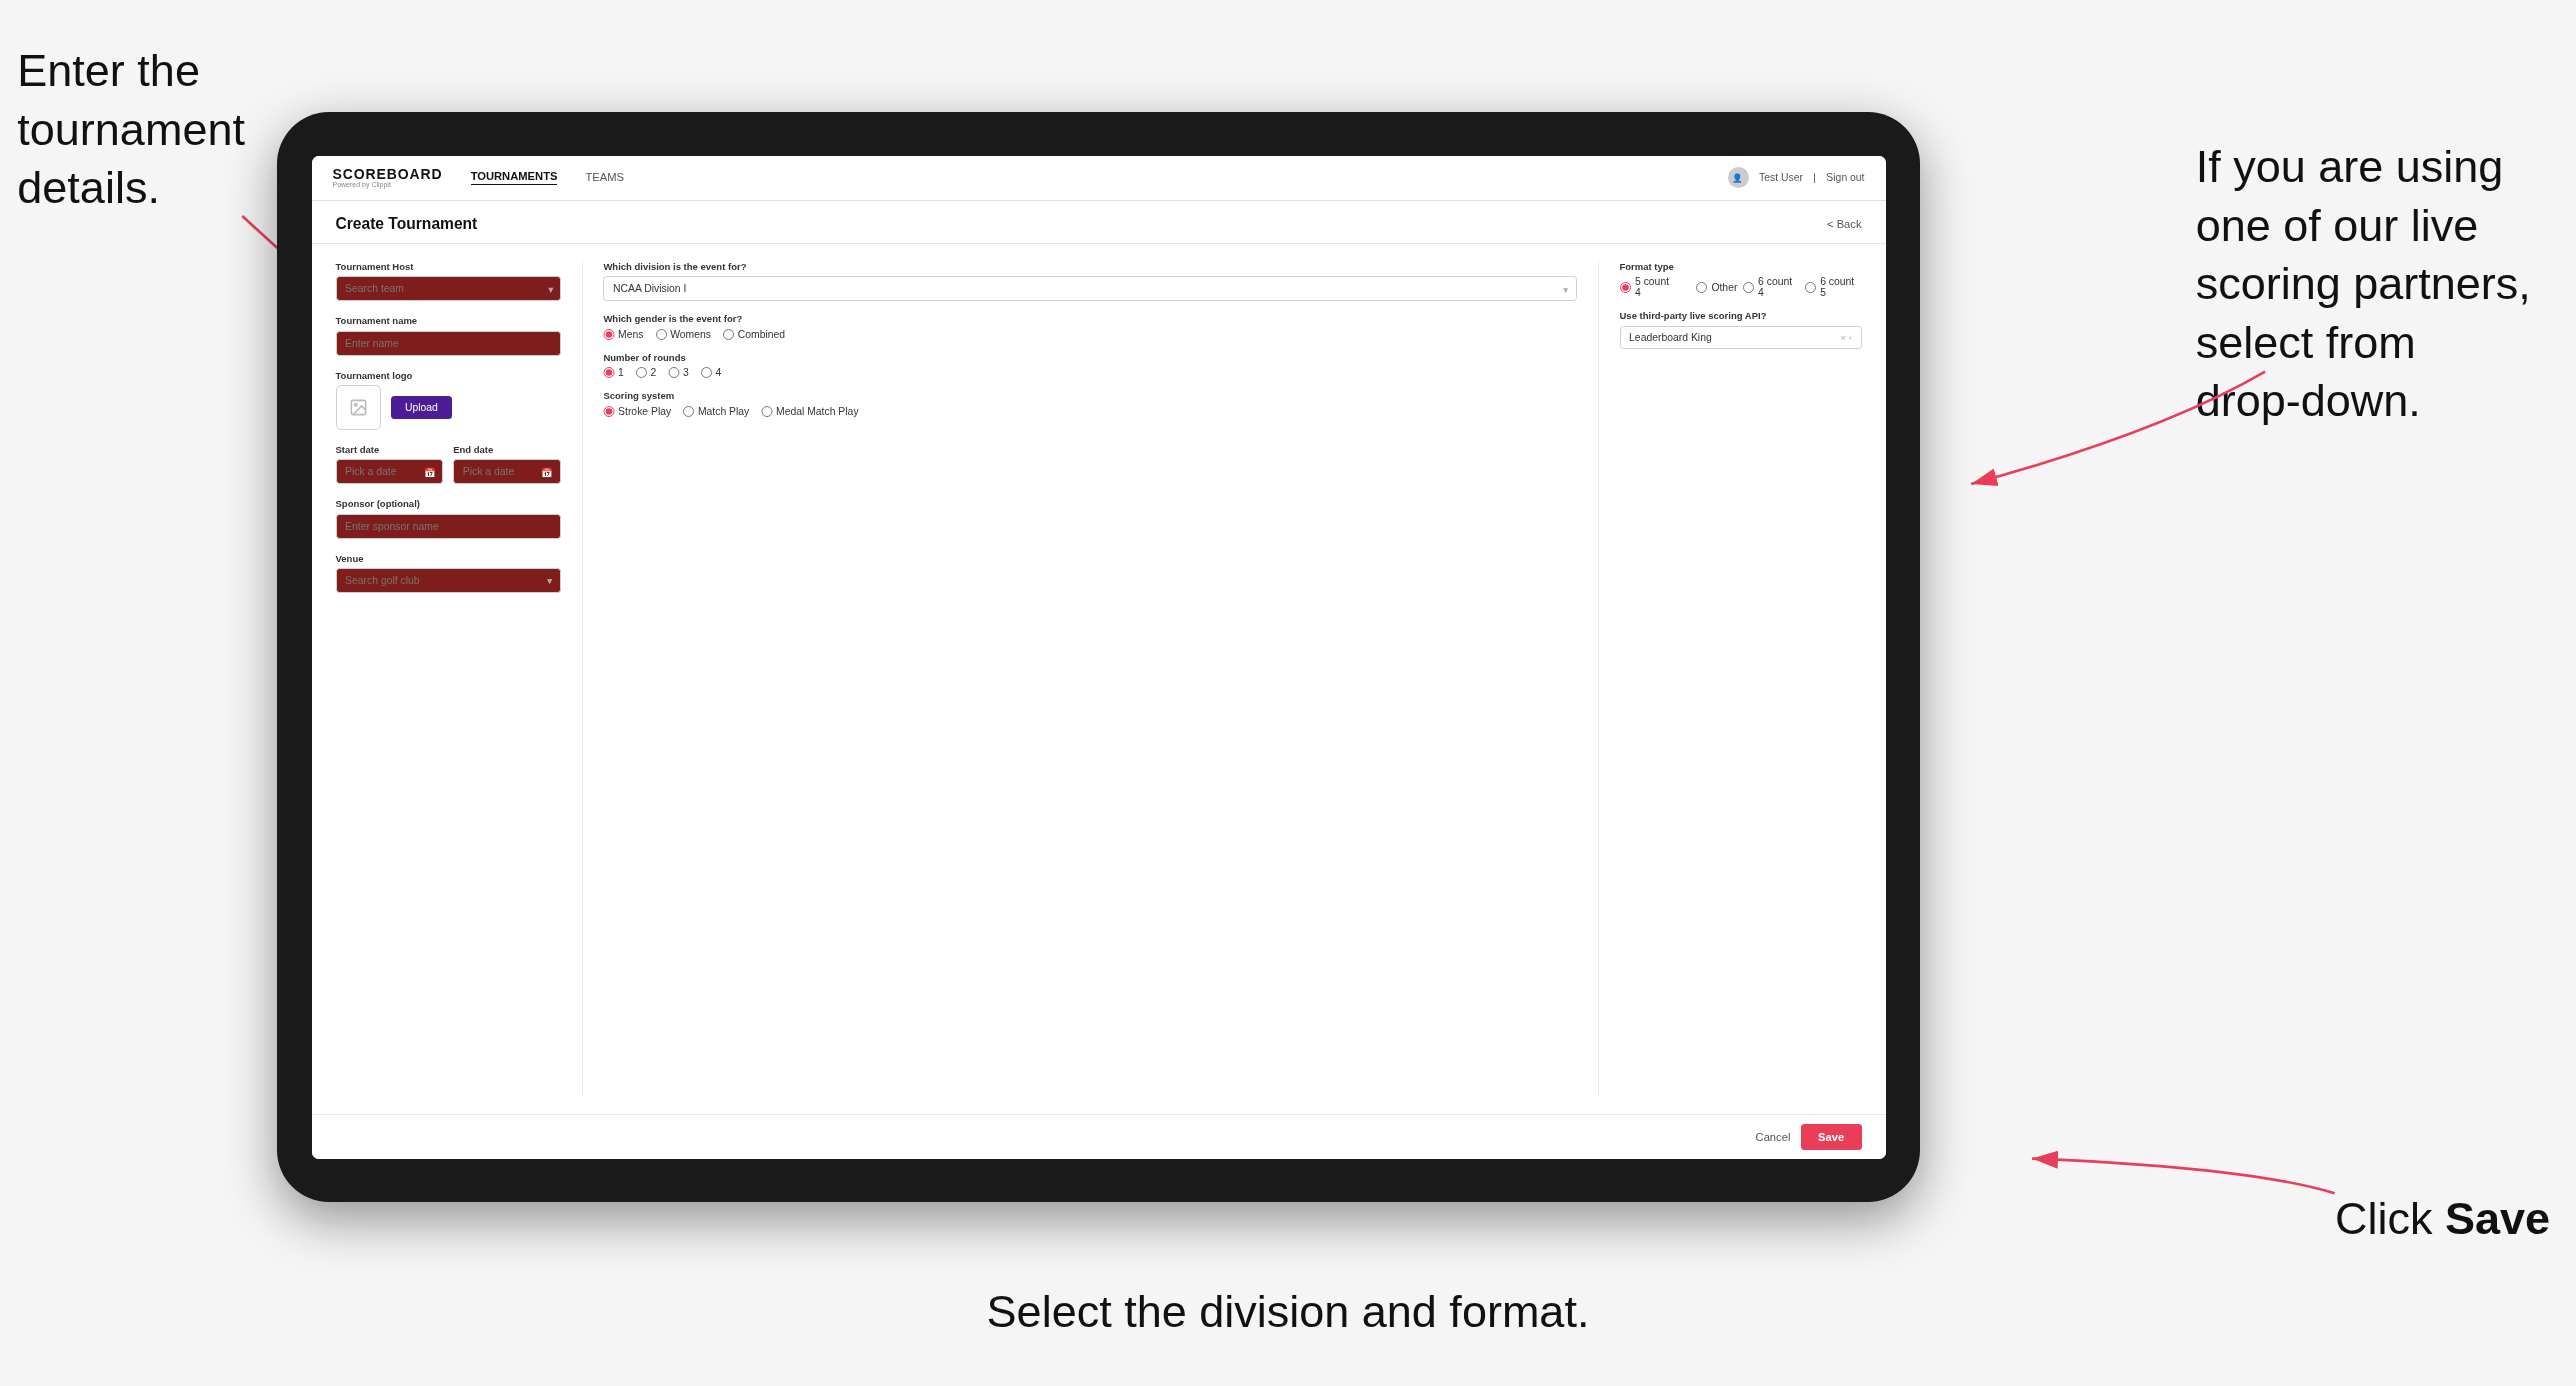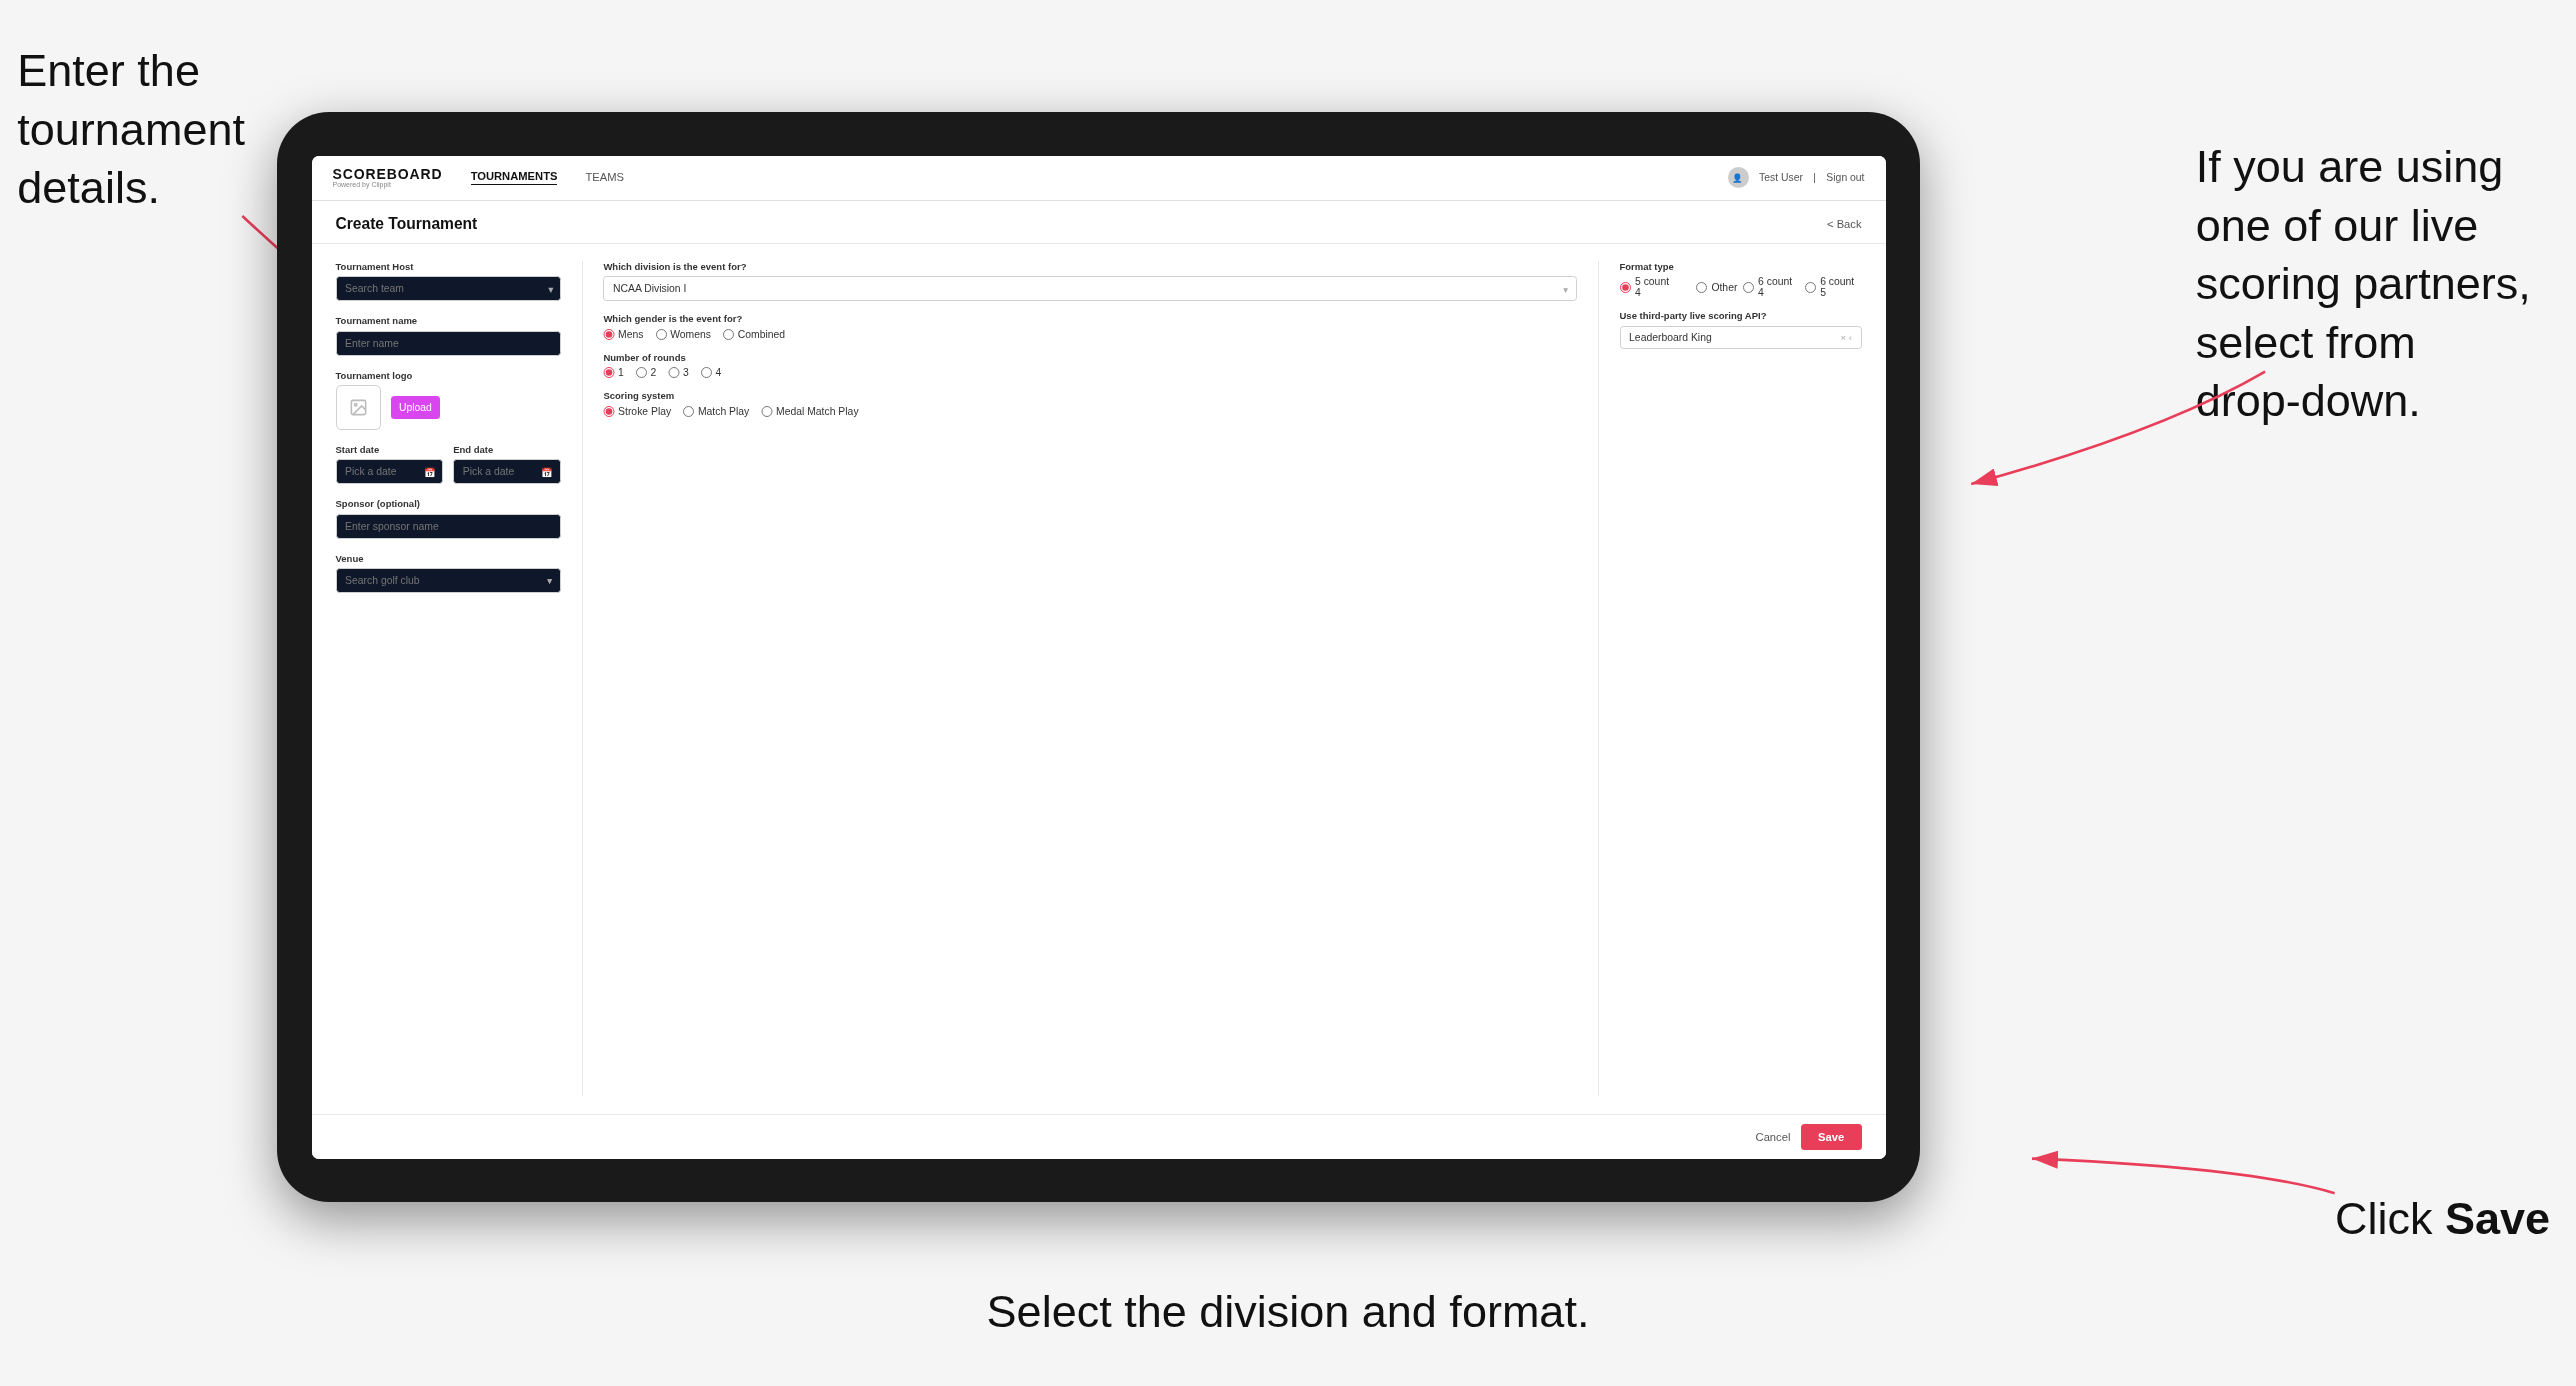--- a/index.html
+++ b/index.html
@@ -214,21 +214,21 @@
       font-weight: 600;
       color: #333;
     }
 
     .field-input {
       border: 0.9px solid #d0d0d0;
       border-radius: 3.5px;
       padding: 6px 8.6px;
       font-size: 10.4px;
       color: #999;
-      background: #0f172a;
+      background: #7f1d1d;
       width: 100%;
       outline: none;
     }
 
     .field-input-with-icon {
       position: relative;
     }
     .field-input-with-icon input {
       padding-right: 24px;
     }
@@ -305,25 +305,25 @@
       height: 45px;
       border: 0.9px solid #d0d0d0;
       border-radius: 5.2px;
       display: flex;
       align-items: center;
       justify-content: center;
       color: #bbb;
       font-size: 15.6px;
     }
     .upload-btn {
-      background: #d946ef;
+      background: #4c1d95;
       color: #fff;
       border: none;
       border-radius: 3.5px;
-      padding: 6px 8px;
+      padding: 6px 14px;
       font-size: 10.4px;
       cursor: pointer;
     }
 
     
     .radio-group {
       display: flex;
       align-items: center;
       gap: 12px;
       flex-wrap: wrap;

